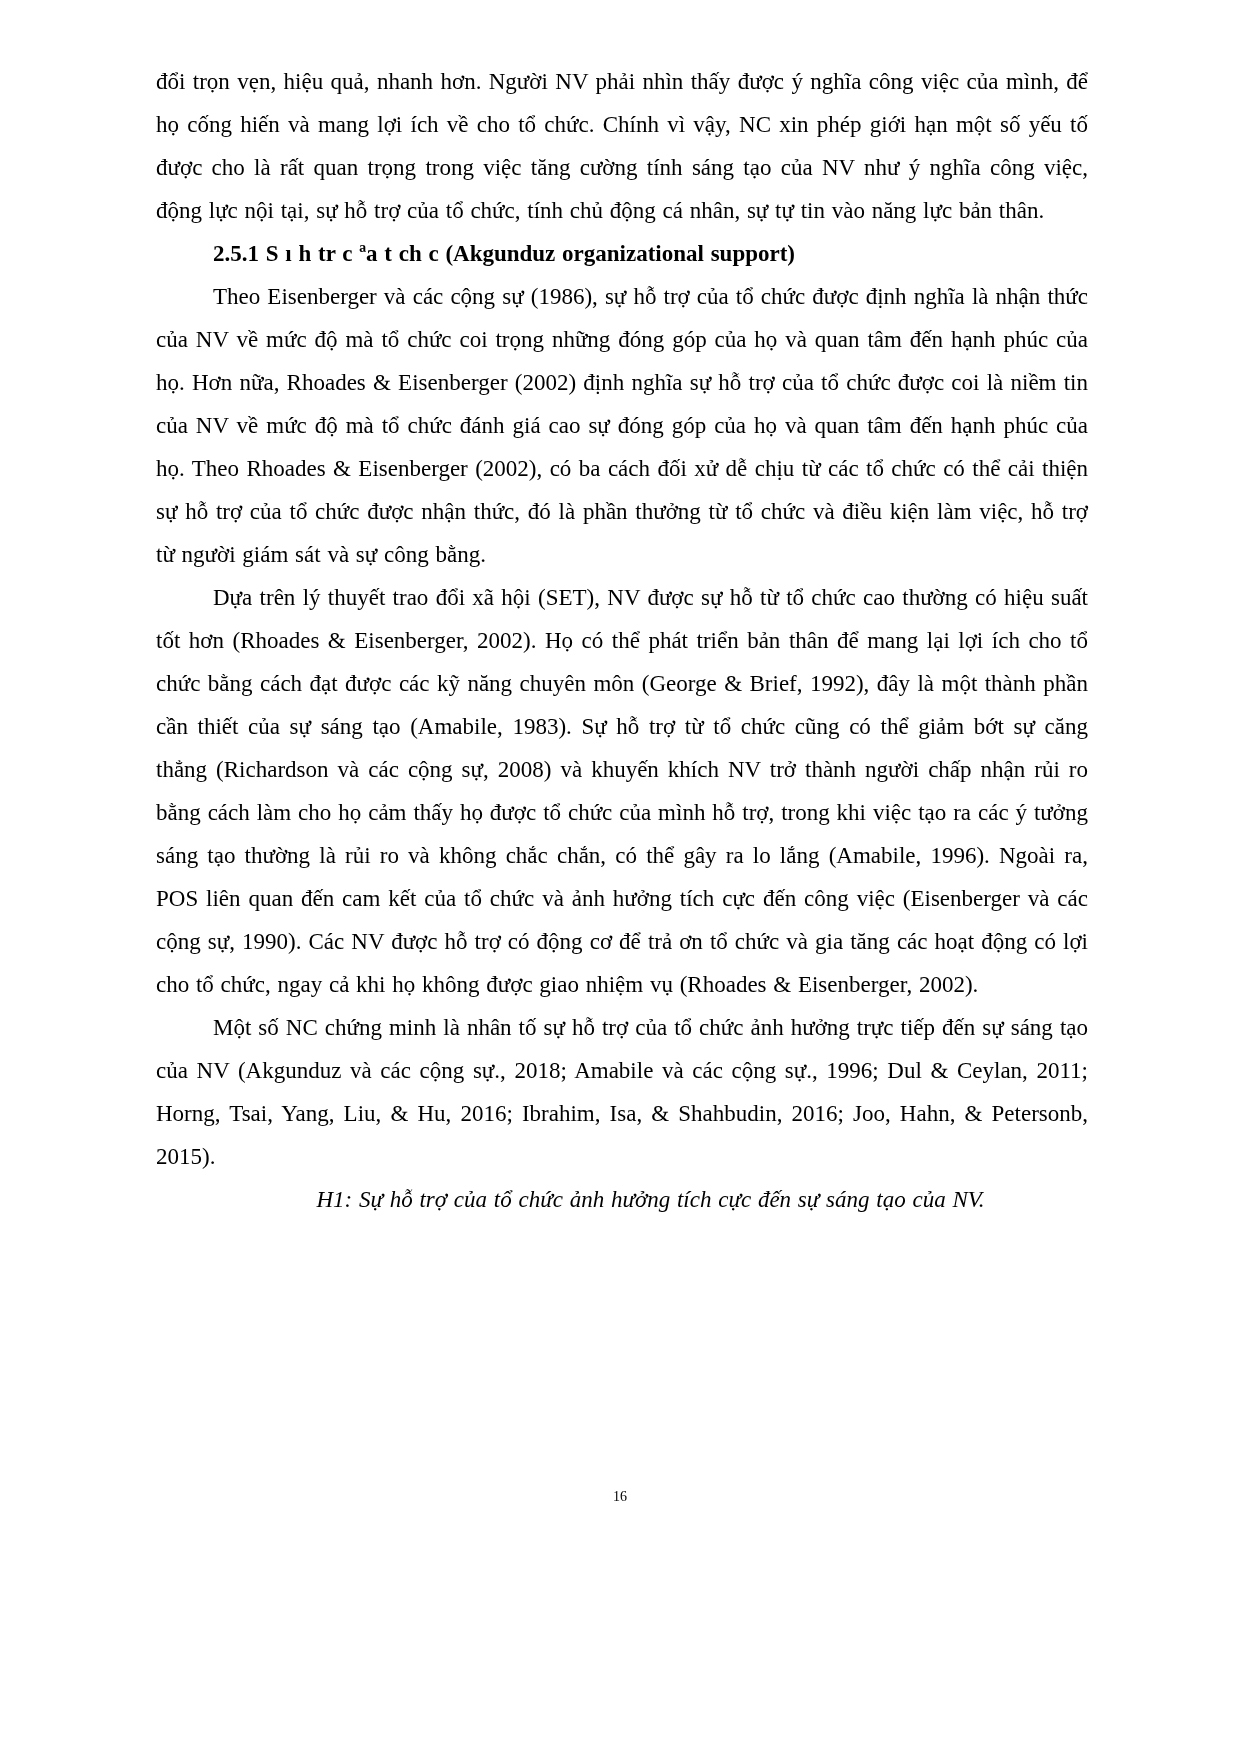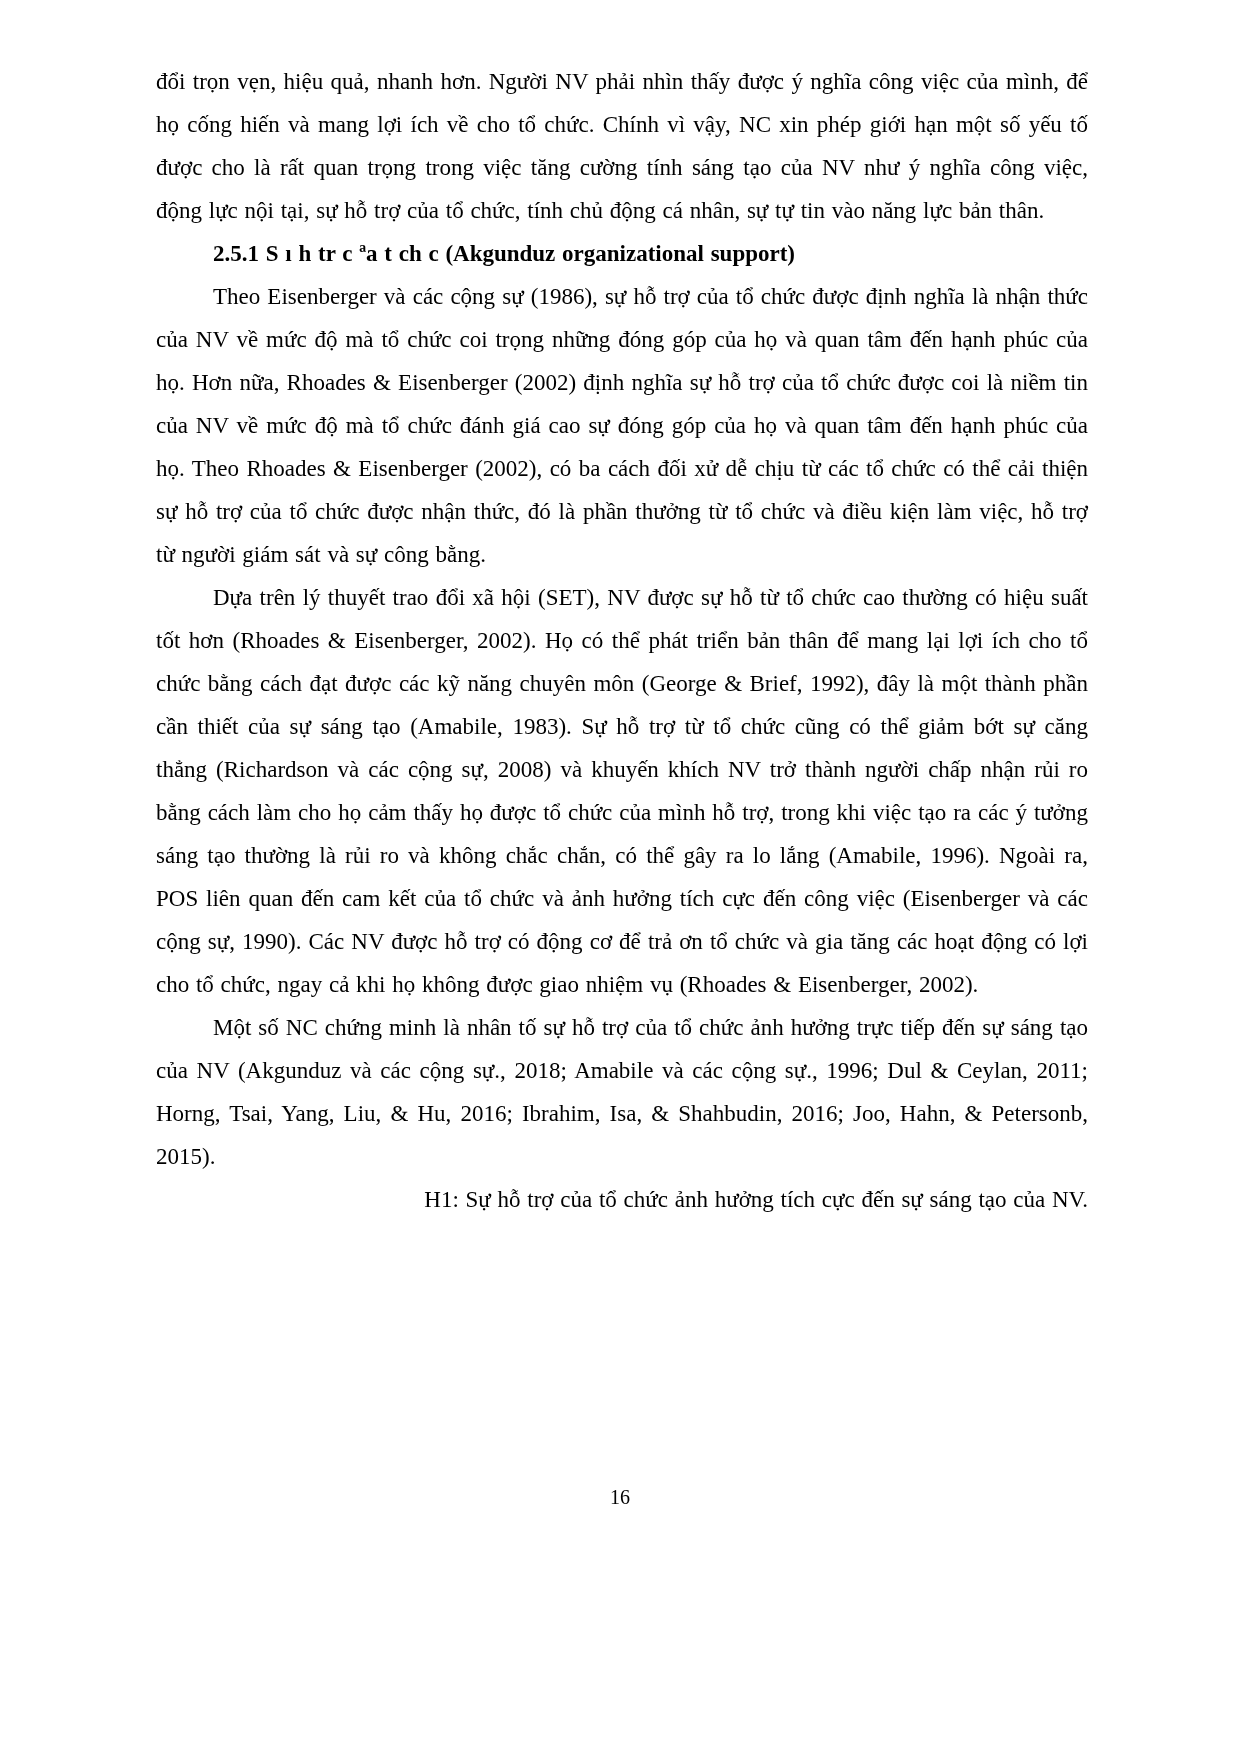--- a/index.html
+++ b/index.html
@@ -29,30 +29,31 @@
   .content p.no-indent {
     text-indent: 0;
   }
 
   .content p.heading {
     font-weight: bold;
     text-align: left;
   }
 
   .content p.hypothesis {
-    text-align: right;
+    font-style: italic;
+    text-align: center;
   }
 
   .footer {
     position: absolute;
     left: 0;
     right: 0;
     bottom: 248px;
     text-align: center;
-    font-size: 20px;
+    font-size: 14px;
     line-height: 26px;
     color: #000000;
   }
 </style>
 </head>
 <body>
 
 <div class="page">
   <div class="content">
     <p class="body no-indent">đổi trọn vẹn, hiệu quả, nhanh hơn. Người NV phải nhìn thấy được ý nghĩa công việc của mình, để họ cống hiến và mang lợi ích về cho tổ chức. Chính vì vậy, NC xin phép giới hạn một số yếu tố được cho là rất quan trọng trong việc tăng cường tính sáng tạo của NV như ý nghĩa công việc, động lực nội tại, sự hỗ trợ của tổ chức, tính chủ động cá nhân, sự tự tin vào năng lực bản thân.</p>

